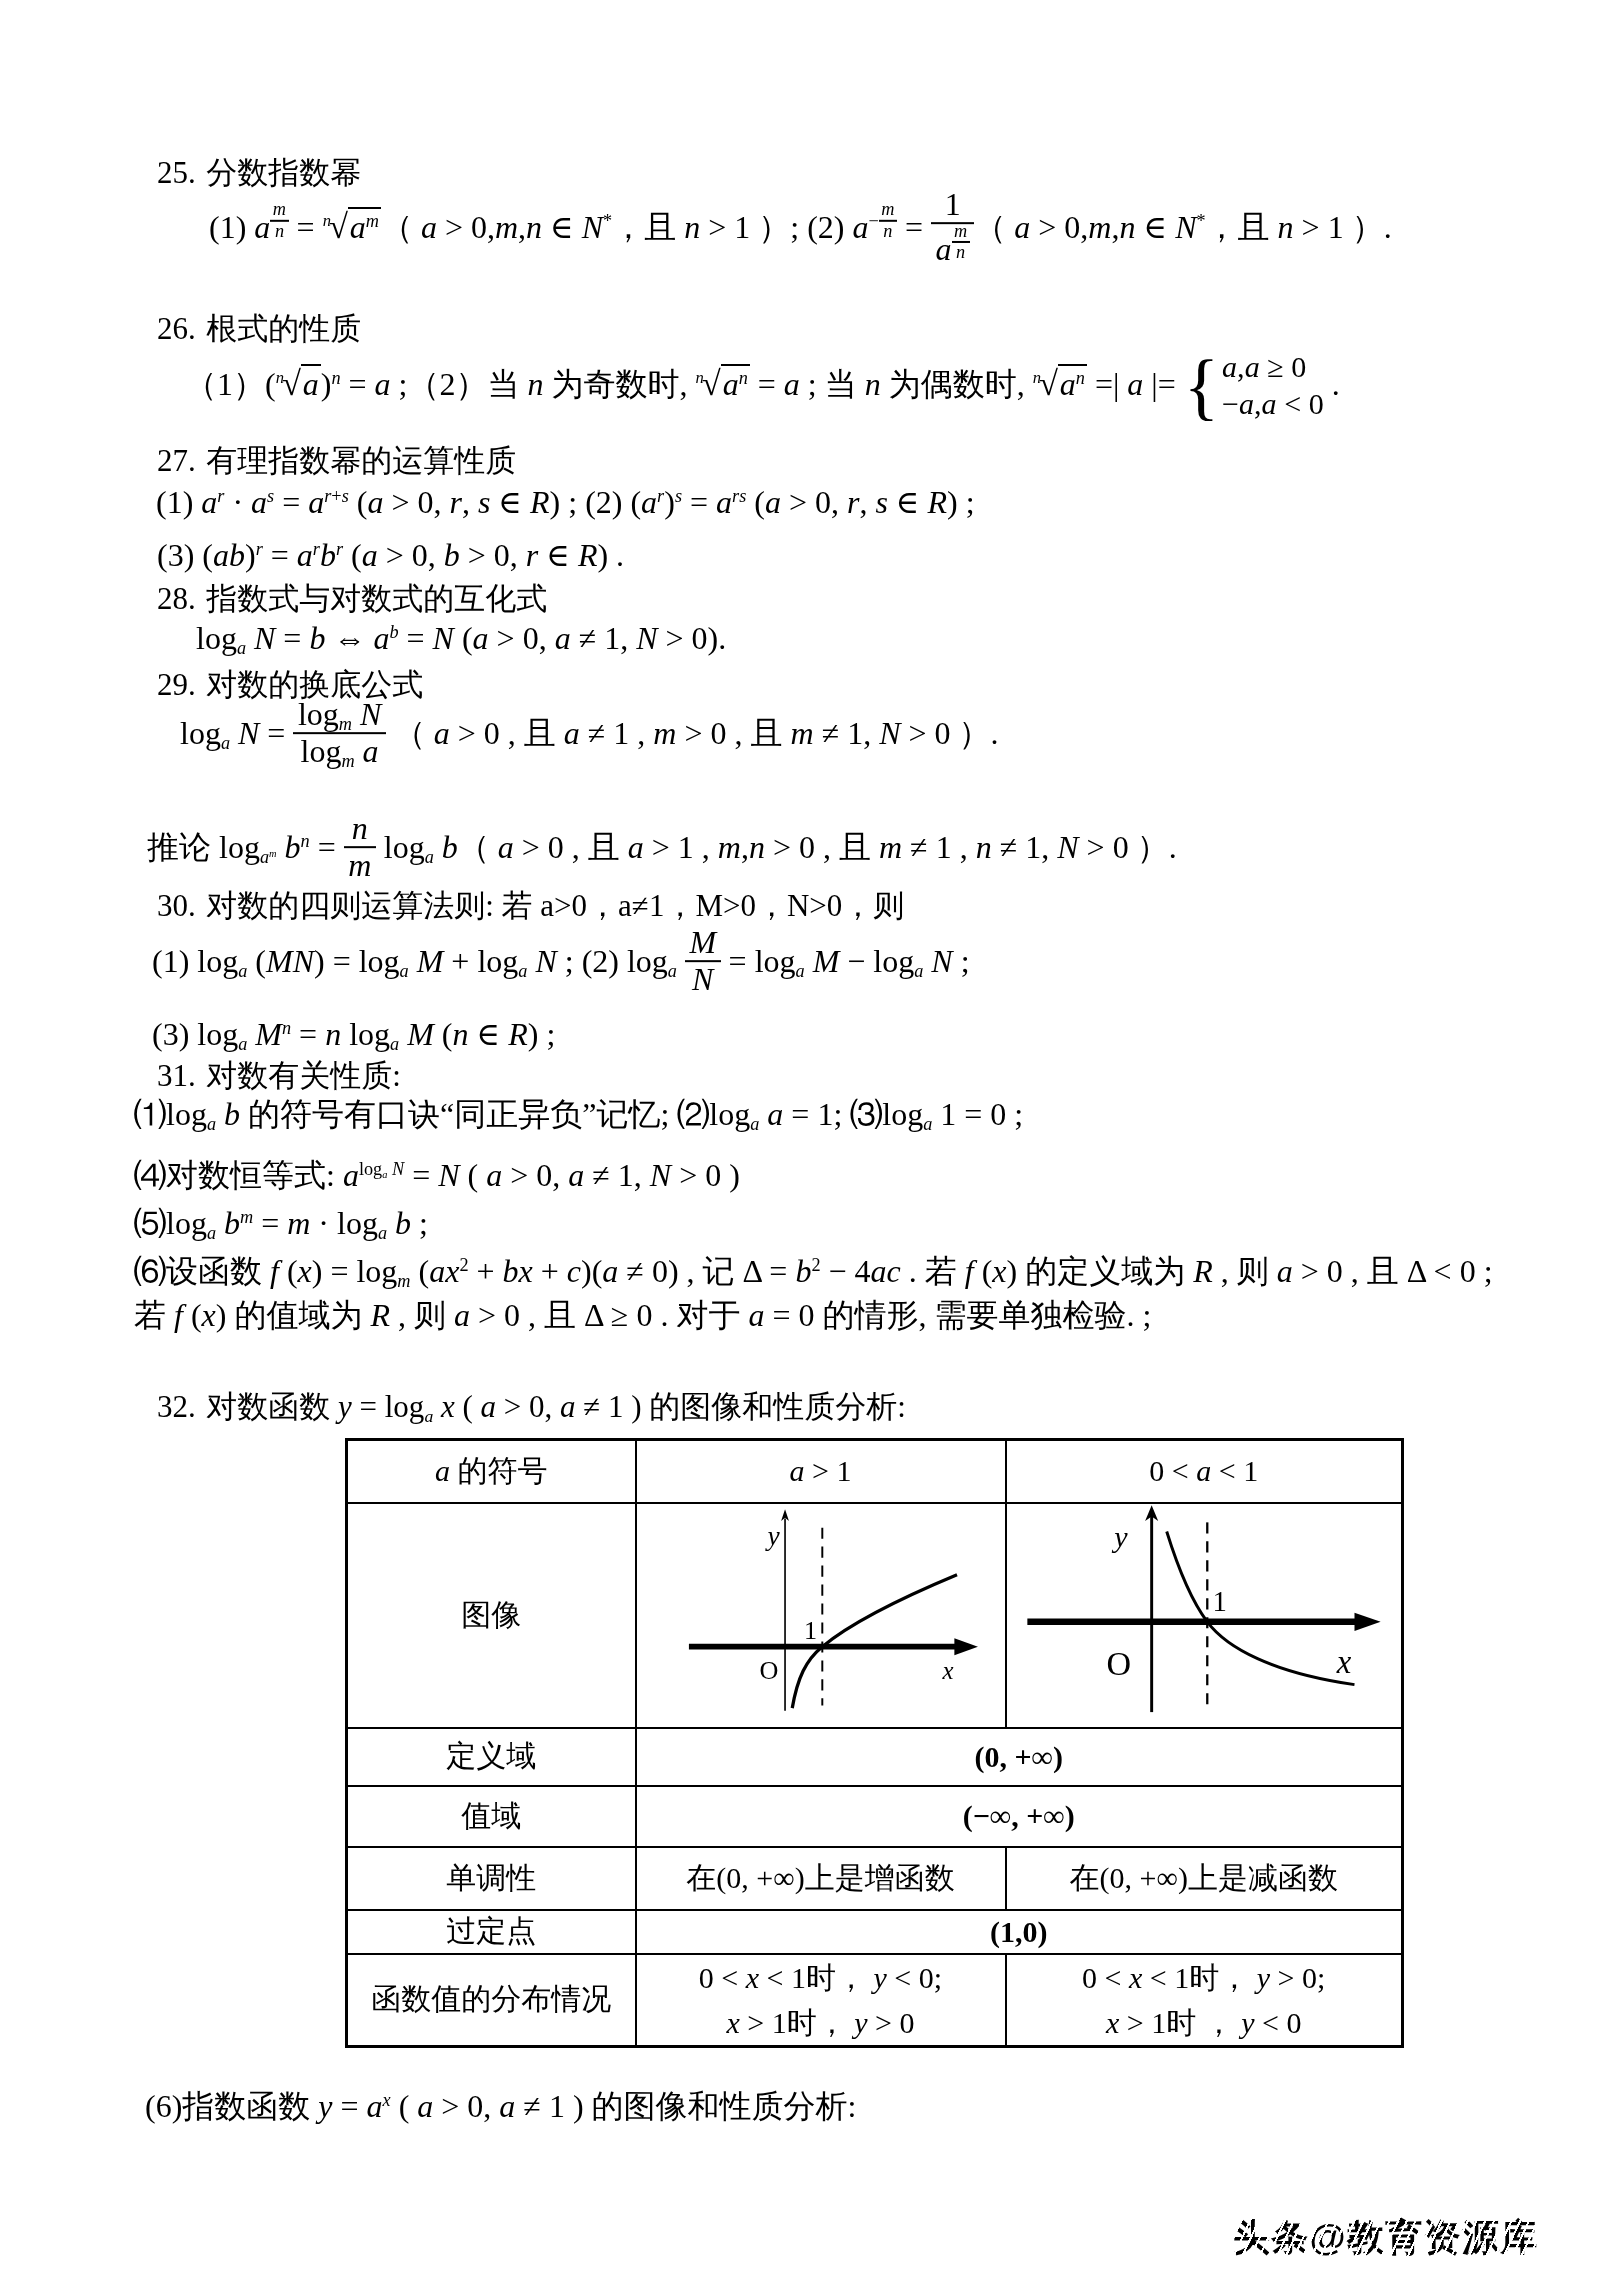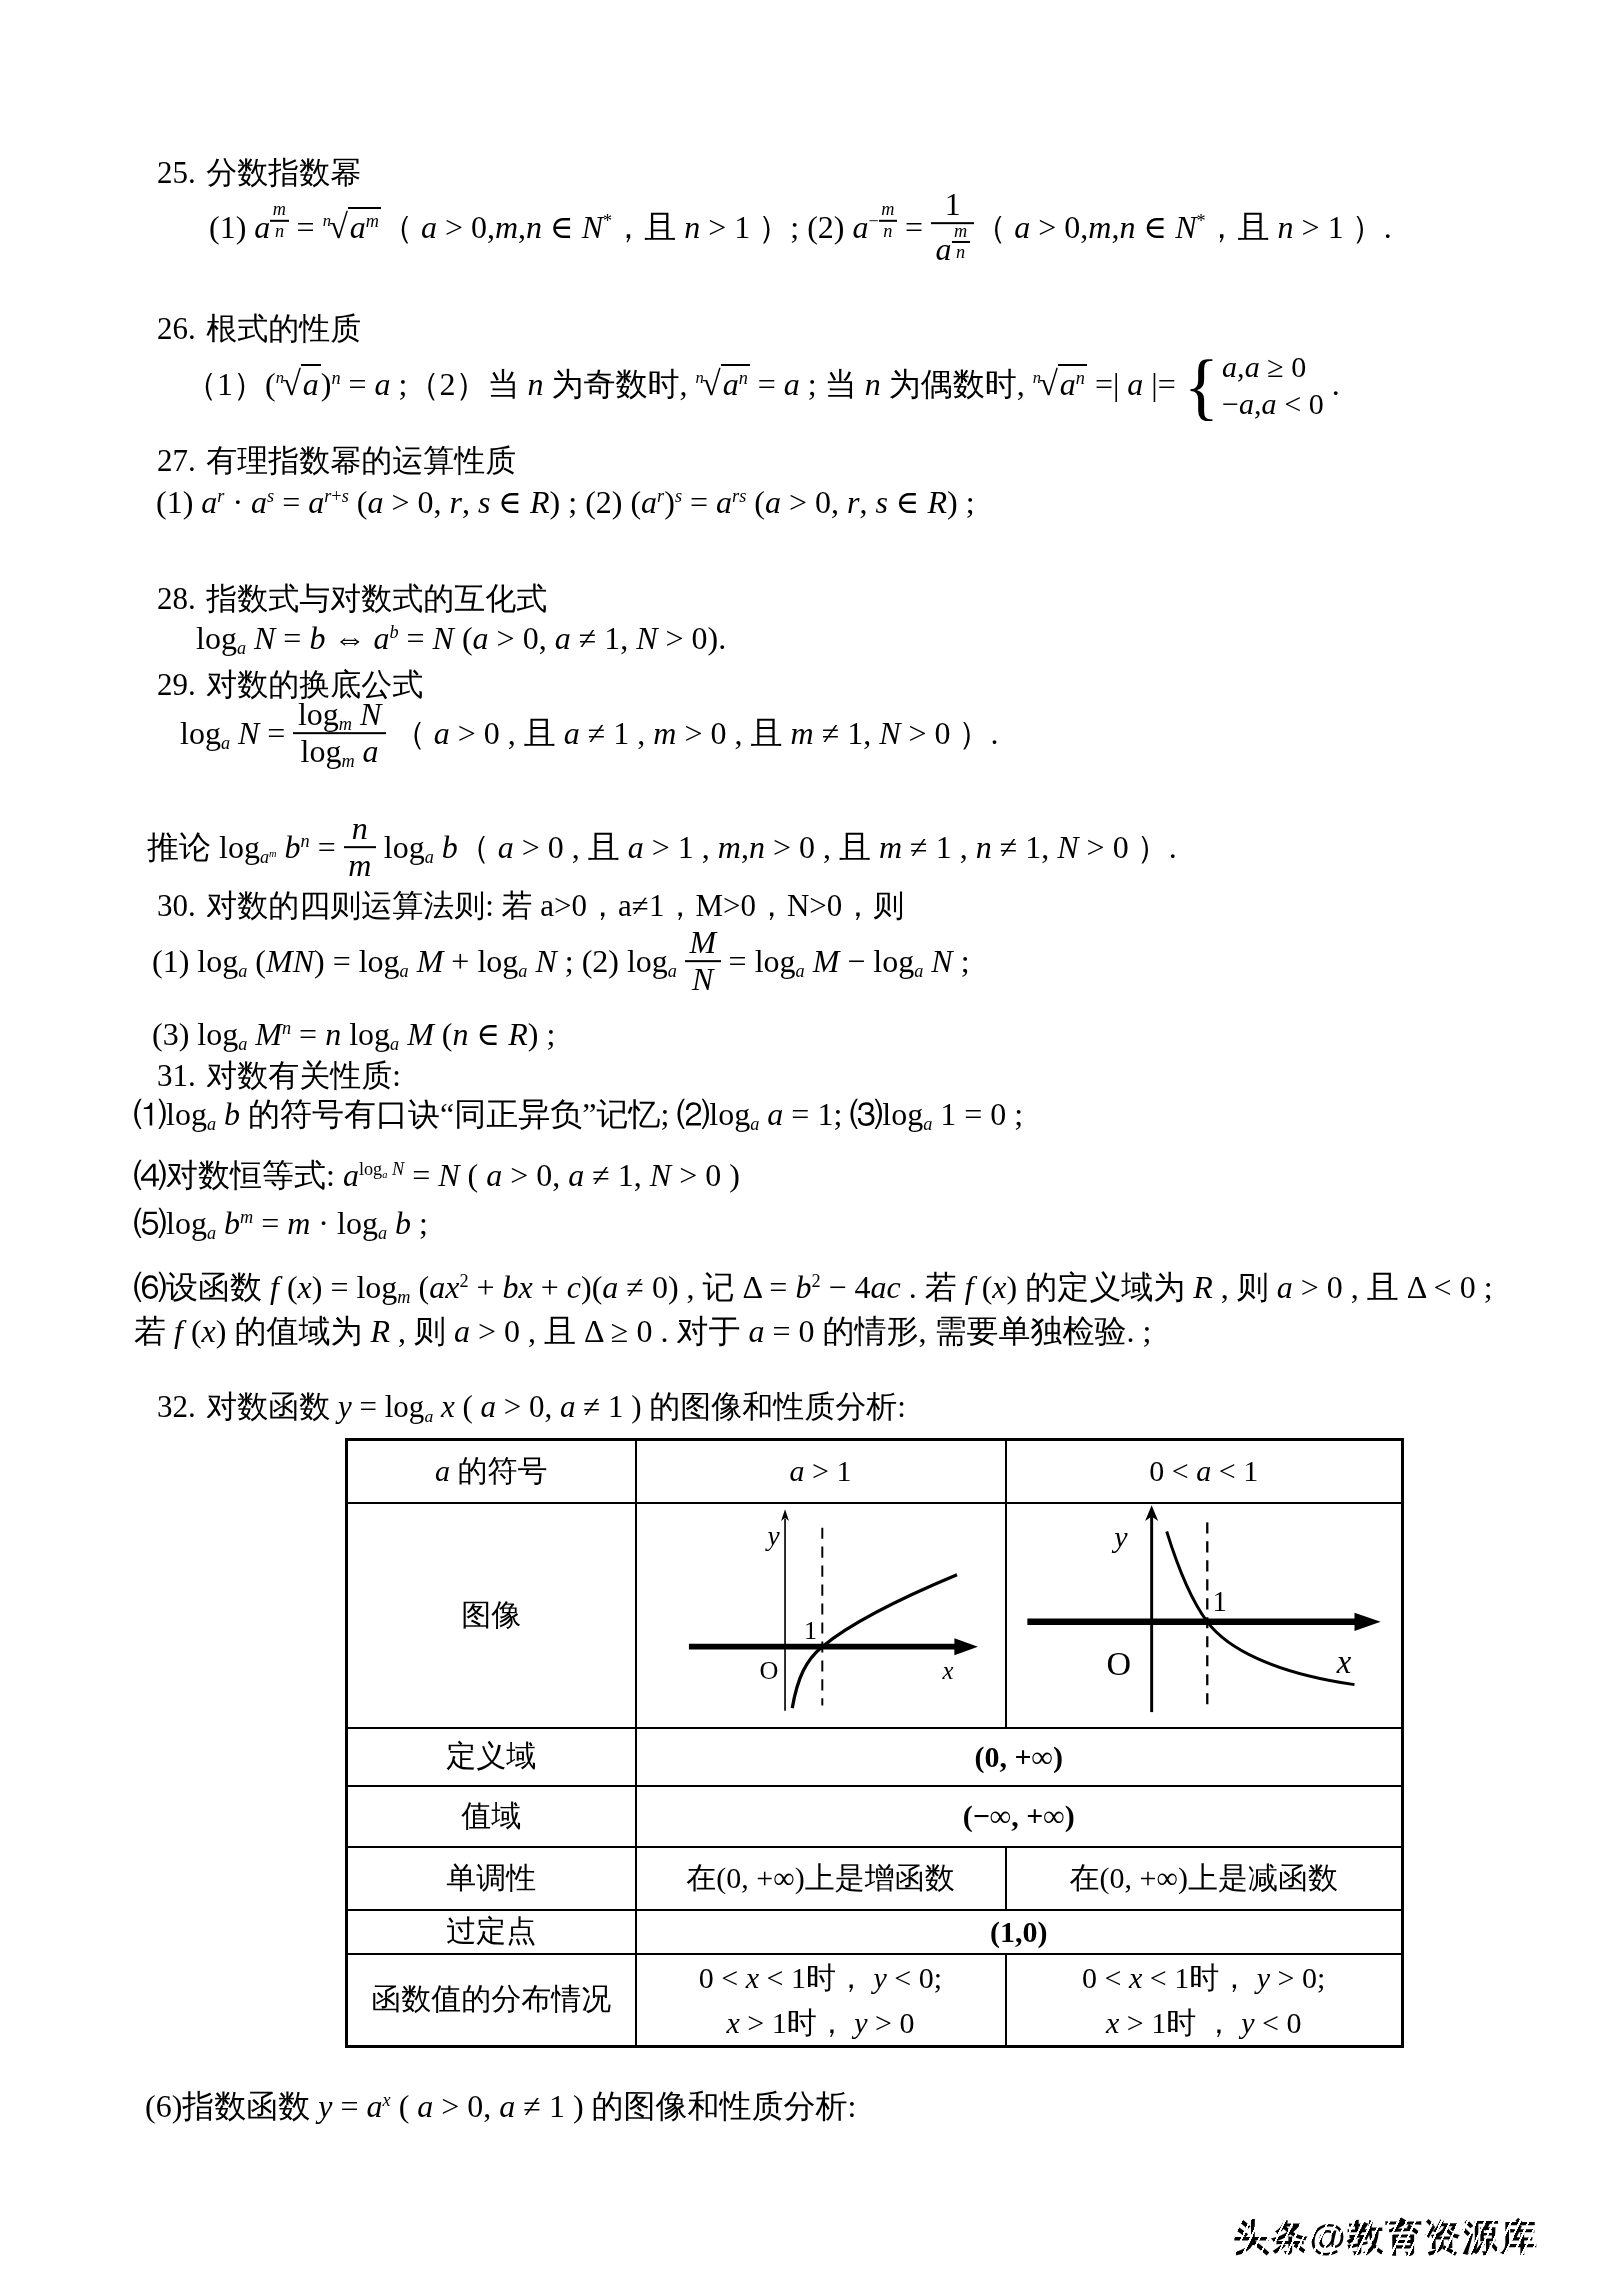--- a/index.html
+++ b/index.html
@@ -5,21 +5,21 @@
   *{box-sizing:border-box;}
   html,body{margin:0;padding:0;}
   body{width:1623px;height:2295px;background:#ffffff;color:#000;
        font-family:"Liberation Serif","DejaVu Serif",serif;}
   .page{position:relative;width:1623px;height:2295px;overflow:hidden;background:#fff;}
   .blk{position:absolute;white-space:nowrap;}
   .h{font-size:31px;}
   .h .no{display:inline-block;}
   .h .ht{margin-left:10.5px;}
   .m{font-size:32px;line-height:1.25;}
-  .wrap{white-space:normal;width:1371px;line-height:1.38;margin-top:16px;}
+  .wrap{white-space:normal;width:1371px;line-height:1.38;}
   sup{font-size:57%;vertical-align:.62em;line-height:0;}
   sub{font-size:57%;vertical-align:-.28em;line-height:0;}
   i{font-style:italic;}
   .frac{display:inline-block;vertical-align:middle;text-align:center;line-height:1.08;transform:translateY(-.12em);}
   .fn,.fd{display:block;padding:0 .14em;}
   .fd{border-top:2px solid #000;}
   .root{white-space:nowrap;}
   .root .ridx{font-size:52%;vertical-align:.7em;margin-right:-.12em;}
   .root .rsgn{font-size:108%;}
   .root .rbar{border-top:2.3px solid #000;padding:0 .06em;}
@@ -57,20 +57,21 @@
         <span class="cst">
           <span><i>a</i>,<i>a</i> ≥ 0</span>
           <span>−<i>a</i>,<i>a</i> &lt; 0</span>
         </span>
       </span> .</div>
 
   <div class="blk h" style="left:157px;top:440px;">
     <span class="no">27.</span><span class="ht">有理指数幂的运算性质</span>
   </div>
   <div class="blk m" style="left:156px;top:482px;">(1) <i>a</i><sup><i>r</i></sup> · <i>a</i><sup><i>s</i></sup> = <i>a</i><sup><i>r</i>+<i>s</i></sup> (<i>a</i> &gt; 0, <i>r</i>, <i>s</i> ∈ <i>R</i>) ; (2) (<i>a</i><sup><i>r</i></sup>)<sup><i>s</i></sup> = <i>a</i><sup><i>r</i><i>s</i></sup> (<i>a</i> &gt; 0, <i>r</i>, <i>s</i> ∈ <i>R</i>) ;</div>
+  <div class="blk m" style="left:157px;top:535px;">(3) (<i>a</i><i>b</i>)<sup><i>r</i></sup> = <i>a</i><sup><i>r</i></sup><i>b</i><sup><i>r</i></sup> (<i>a</i> &gt; 0, <i>b</i> &gt; 0, <i>r</i> ∈ <i>R</i>) .</div>
 
   <div class="blk h" style="left:157px;top:578px;">
     <span class="no">28.</span><span class="ht">指数式与对数式的互化式</span>
   </div>
   <div class="blk m" style="left:196px;top:618px;">log<sub><i>a</i></sub> <i>N</i> = <i>b</i> ⇔ <i>a</i><sup><i>b</i></sup> = <i>N</i>  (<i>a</i> &gt; 0, <i>a</i> ≠ 1, <i>N</i> &gt; 0).</div>
 
   <div class="blk h" style="left:157px;top:664px;">
     <span class="no">29.</span><span class="ht">对数的换底公式</span>
   </div>
   <div class="blk m" style="left:180px;top:701px;">log<sub><i>a</i></sub> <i>N</i> = <span class="frac"><span class="fn">log<sub><i>m</i></sub> <i>N</i></span><span class="fd">log<sub><i>m</i></sub> <i>a</i></span></span>  （ <i>a</i> &gt; 0 , 且 <i>a</i> ≠ 1 , <i>m</i> &gt; 0 , 且 <i>m</i> ≠ 1,  <i>N</i> &gt; 0 ）.</div>

